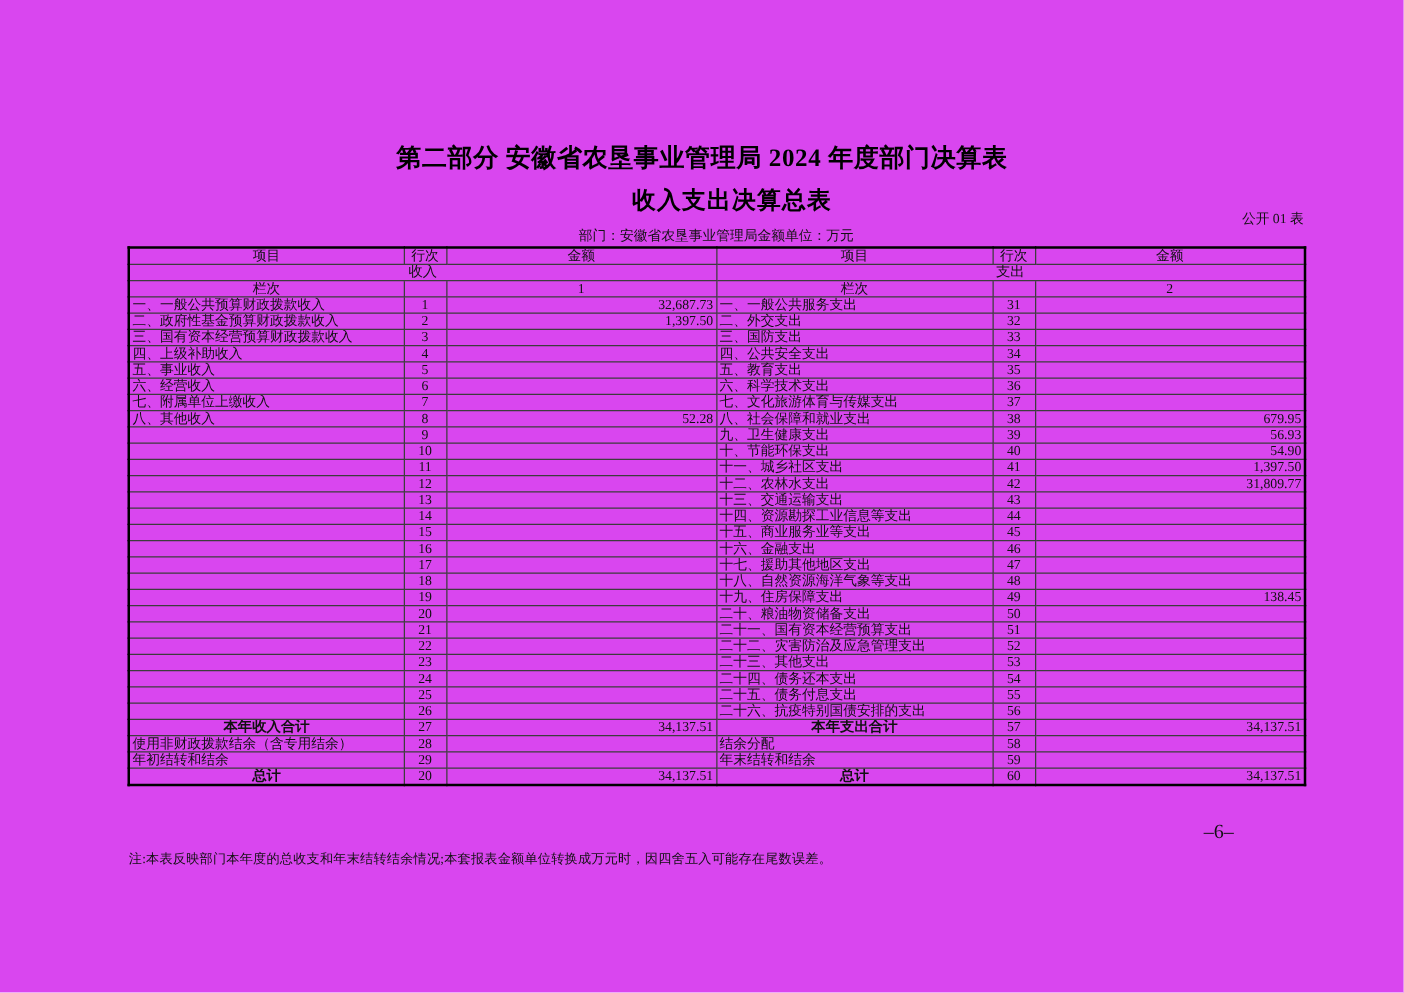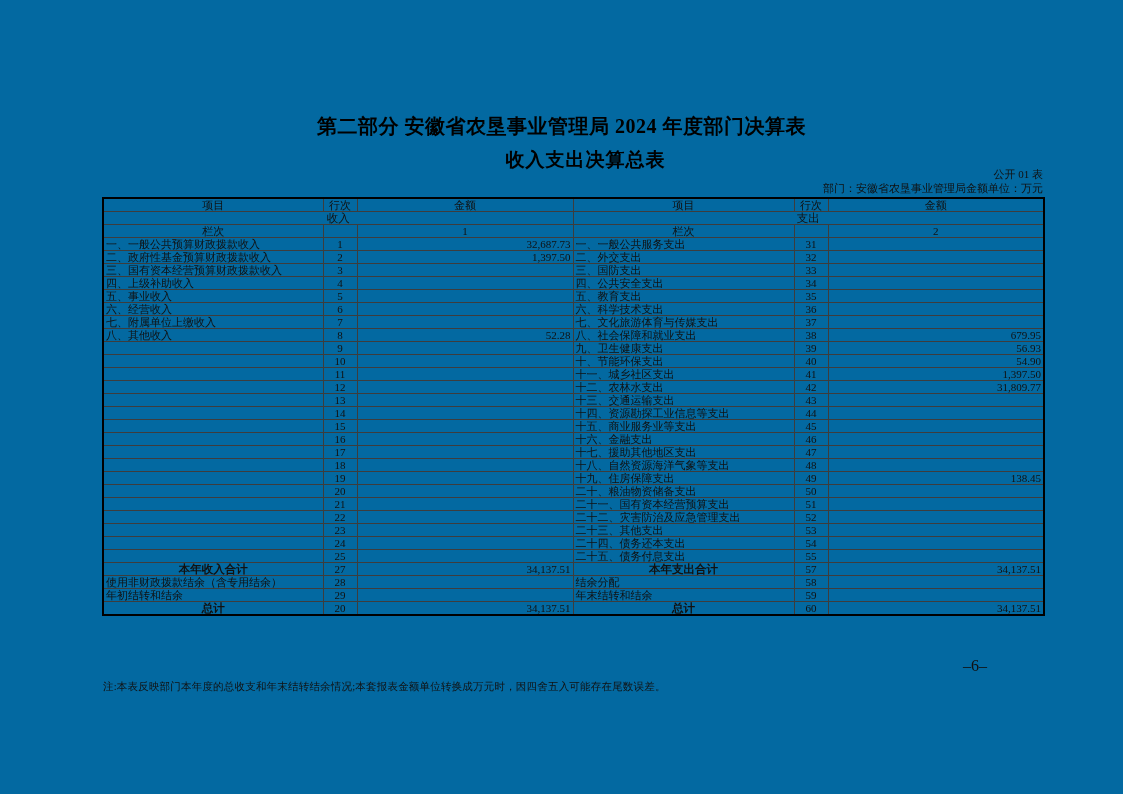--- a/index.html
+++ b/index.html
@@ -4,39 +4,39 @@
 <style>
   * { margin: 0; padding: 0; box-sizing: border-box; }
   html, body { background: #ffffff; }
   body {
     width: 1123px; height: 794px;
     font-family: "Liberation Serif", "DejaVu Serif", serif;
     color: #1a1a1a;
     position: relative;
     overflow: hidden;
   }
-  .page { position: absolute; inset: 0; background: #0369a1; }
+  .page { position: absolute; inset: 0; background: #d946ef; }
 
   .title {
     position: absolute; top: 113px; left: 0; width: 100%;
     text-align: center; font-size: 20px; font-weight: bold;
     letter-spacing: 0.5px; color: #000;
   }
   .subtitle {
     position: absolute; top: 147px; left: 0; width: 100%;
     text-align: center; font-size: 19px; font-weight: bold;
     letter-spacing: 1px; color: #000; margin-left: 24px;
   }
   .meta-line1 {
     position: absolute; top: 167px; left: 103px; width: 940px;
     text-align: right; font-size: 11px; color: #111;
   }
   .meta-line2 {
     position: absolute; top: 181px; left: 103px; width: 940px;
-    display: flex; justify-content: flex-end;
+    display: flex; justify-content: center;
     font-size: 11px; color: #111;
   }
 
   table.main {
     position: absolute; top: 197px; left: 102px;
     width: 941px; table-layout: fixed;
     border-collapse: collapse;
     border: 2px solid #000;
     font-size: 11px;
   }
@@ -304,20 +304,28 @@
         </tr>
         <tr>
           <td class="label"></td>
           <td class="rowno">25</td>
           <td class="amount"></td>
           <td class="label mid-divider">二十五、债务付息支出</td>
           <td class="rowno">55</td>
           <td class="amount"></td>
         </tr>
         <tr>
+          <td class="label"></td>
+          <td class="rowno">26</td>
+          <td class="amount"></td>
+          <td class="label mid-divider">二十六、抗疫特别国债安排的支出</td>
+          <td class="rowno">56</td>
+          <td class="amount"></td>
+        </tr>
+        <tr>
           <td class="label total-label">本年收入合计</td>
           <td class="rowno">27</td>
           <td class="amount">34,137.51</td>
           <td class="label mid-divider total-label">本年支出合计</td>
           <td class="rowno">57</td>
           <td class="amount">34,137.51</td>
         </tr>
         <tr>
           <td class="label">使用非财政拨款结余（含专用结余）</td>
           <td class="rowno">28</td>

